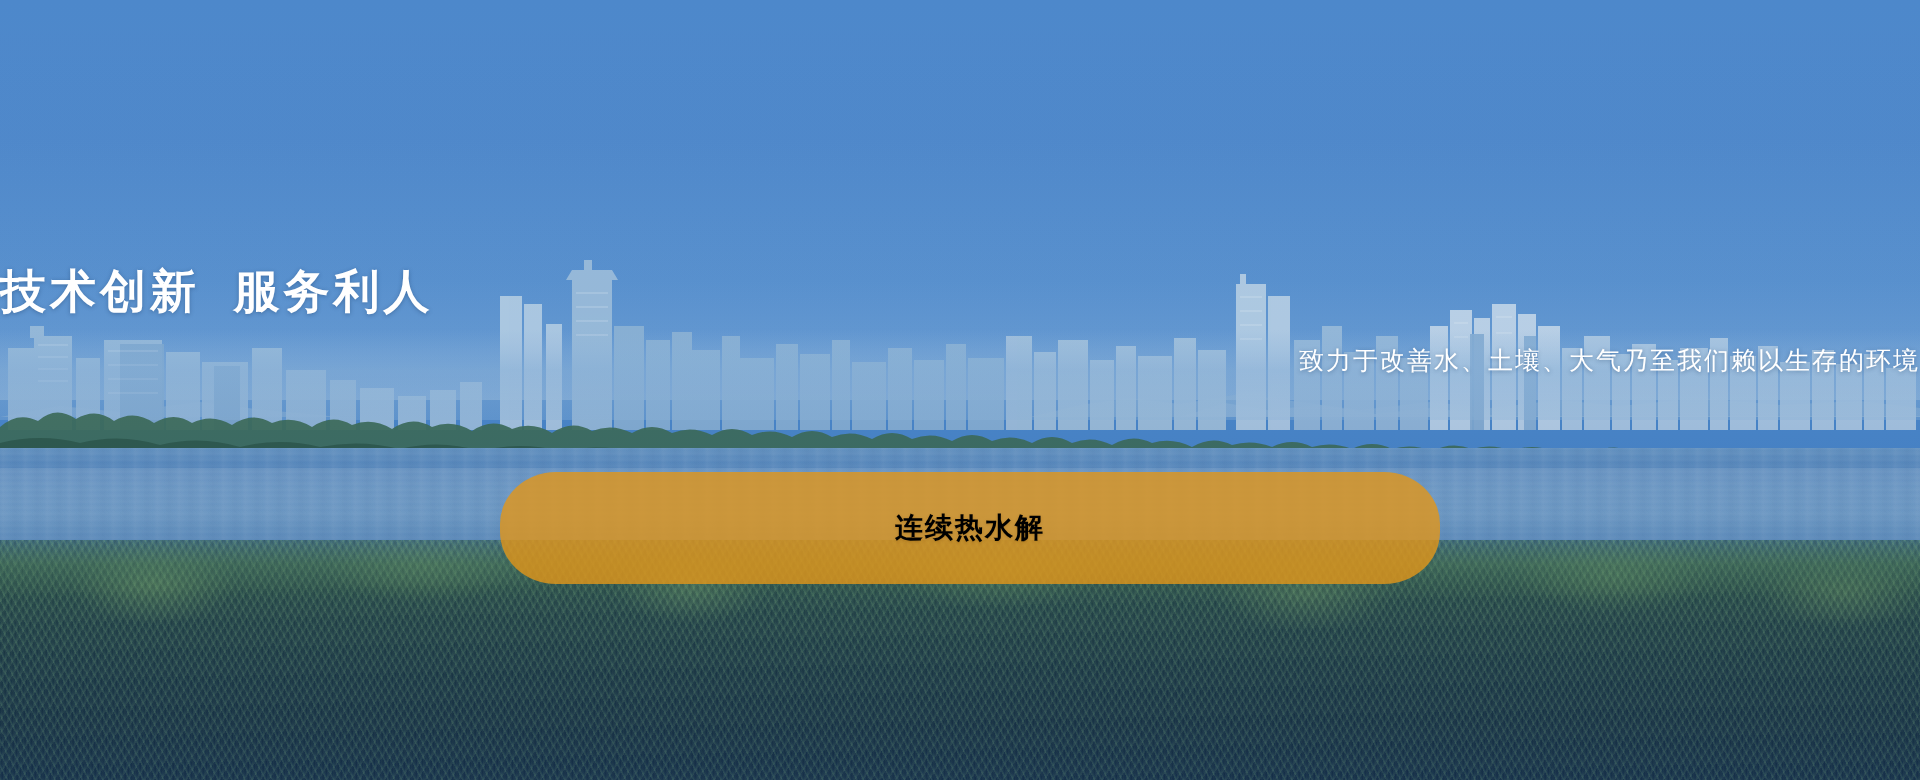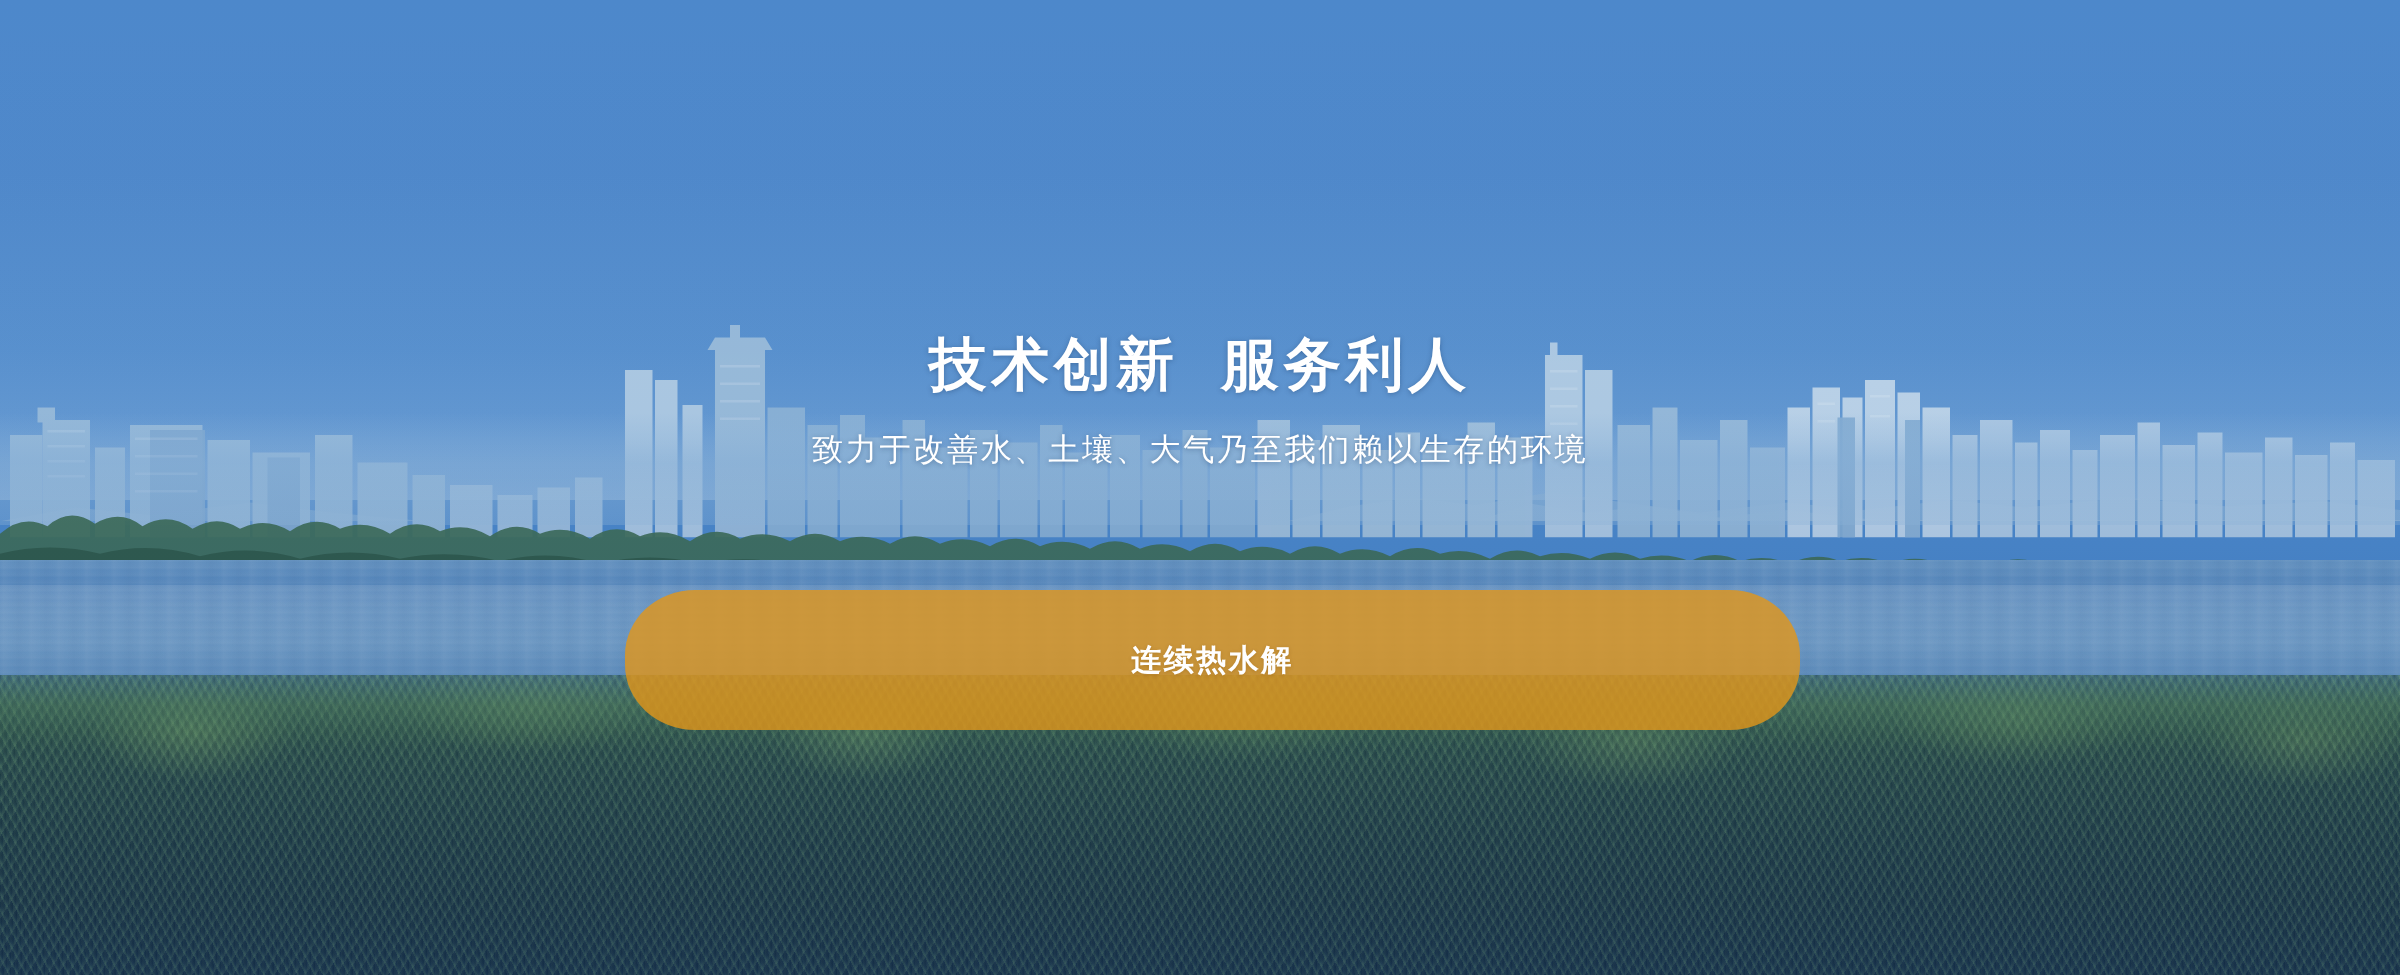--- a/index.html
+++ b/index.html
@@ -200,35 +200,34 @@
     position: absolute;
     left: 0; top: 0;
     width: 1920px;
     height: 780px;
   }
   .headline {
     position: absolute;
     left: 0;
     top: 264px;
     width: 1920px;
-    text-align: center;
     color: #ffffff;
     font-size: 46px;
     font-weight: bold;
     letter-spacing: 4px;
     line-height: 1.2;
     white-space: pre;
     text-shadow: 0 1px 4px rgba(20,50,90,0.35);
   }
   .subhead {
     position: absolute;
     left: 0;
     top: 344px;
     width: 1920px;
-    text-align: center;
+    text-align: right;
     color: #ffffff;
     font-size: 25px;
     font-weight: normal;
     letter-spacing: 2px;
     line-height: 1.3;
     text-shadow: 0 1px 4px rgba(20,50,90,0.40);
   }
 
   
   .pill-row {
@@ -241,22 +240,22 @@
     gap: 32px;
   }
   .pill {
     flex: 1 1 0;
     height: 112px;
     border-radius: 56px / 52px;
     background: rgba(226,150,25,0.80);
     display: flex;
     align-items: center;
     justify-content: center;
-    color: #ffffff;
-    font-size: 24px;
+    color: #000000;
+    font-size: 28px;
     font-weight: bold;
     letter-spacing: 2px;
     cursor: pointer;
     box-sizing: border-box;
     text-shadow: 0 1px 3px rgba(120,70,0,0.30);
     user-select: none;
   }
 </style>
 </head>
 <body>

